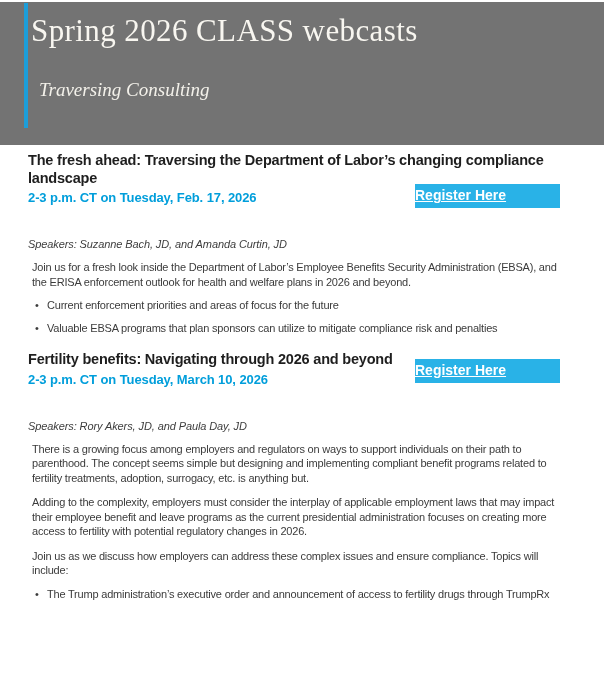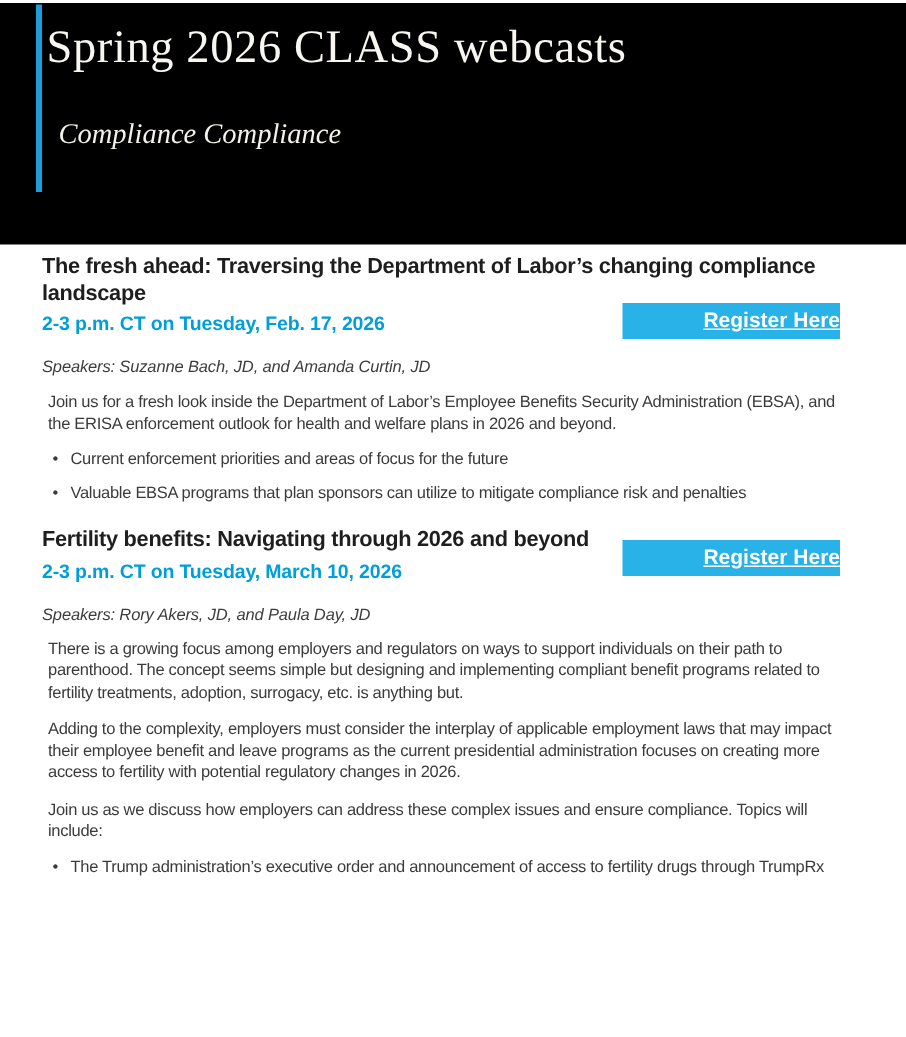--- a/index.html
+++ b/index.html
@@ -9,22 +9,22 @@
     background: #ffffff;
     overflow: hidden;
     font-family: "Liberation Sans", sans-serif;
     position: relative;
   }
 
   
   .masthead {
     position: relative;
     margin-top: 2px;
-    height: 161px;
-    background: #000000;
+    height: 143px;
+    background: #737373;
   }
   .accent-line {
     position: absolute;
     left: 24px;
     top: 1px;
     width: 3.5px;
     height: 125px;
     background: #1d9ed9;
   }
   .masthead-title {
@@ -81,30 +81,30 @@
   .register-btn {
     position: absolute;
     right: 0;
     top: -3px;
     width: 145px;
     height: 24px;
     background: #29b2e7;
     color: #ffffff;
     font-size: 14px;
     font-weight: 700;
-    text-align: right;
+    text-align: left;
     line-height: 23px;
     text-decoration: underline;
     cursor: pointer;
     display: block;
   }
   .webcast-2 .register-btn { top: -10px; }
 
   .speakers {
-    margin-top: 10px;
+    margin-top: 27px;
     font-style: italic;
     font-size: 11px;
     letter-spacing: -0.1px;
     color: #3d3d3d;
   }
 
   .webcast p {
     margin: 10px 0 0 4px;
     max-width: 536px;
     font-size: 11px;
@@ -138,21 +138,21 @@
   }
 </style>
 </head>
 <body>
 
 <div class="page">
 
   <header class="masthead">
     <div class="accent-line"></div>
     <h1 class="masthead-title">Spring 2026 CLASS webcasts</h1>
-    <div class="masthead-subtitle">Compliance Compliance</div>
+    <div class="masthead-subtitle">Traversing Consulting</div>
   </header>
 
   <main class="content">
 
     <section class="webcast webcast-1">
       <h2 class="webcast-title">The fresh ahead: Traversing the Department of Labor’s changing compliance landscape</h2>
       <div class="session-row">
         <div class="session-date">2-3 p.m. CT on Tuesday, Feb. 17, 2026</div>
         <a class="register-btn">Register Here</a>
       </div>

